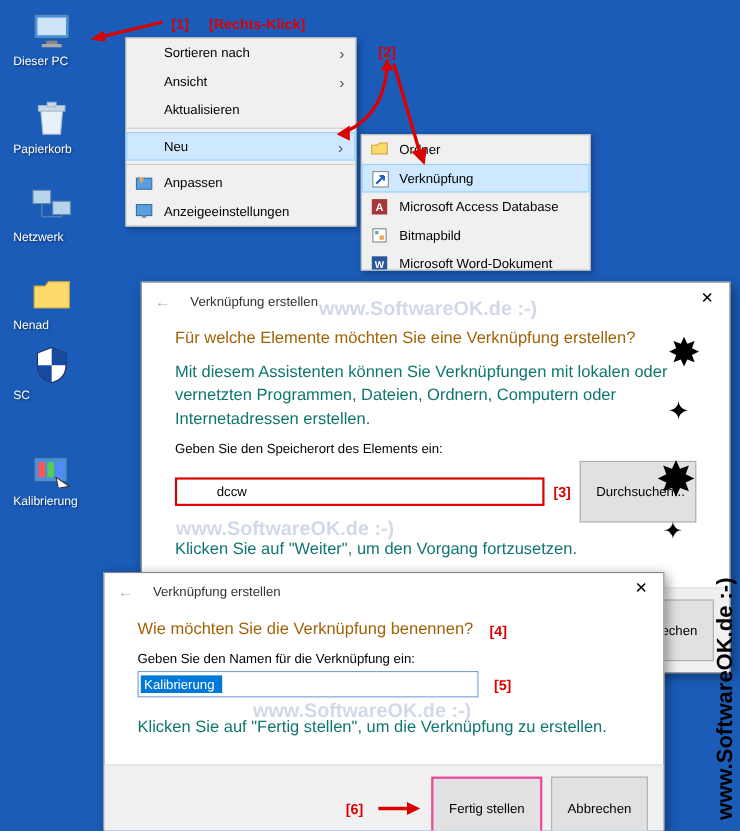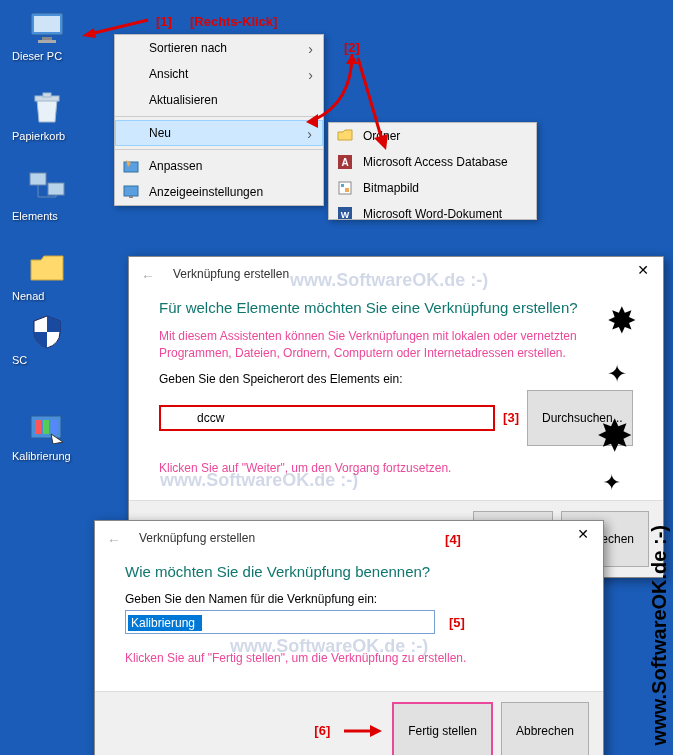--- a/index.html
+++ b/index.html
@@ -20,22 +20,22 @@
 
 
 .sub { left: 328px; top: 122px; min-width: 200px; }
 
 
 .dlg { position: absolute; background: #fff; border: 1px solid #888; box-shadow: 3px 3px 10px rgba(0,0,0,.4); }
 .dlg .close { position: absolute; right: 0; top: 0; width: 40px; height: 28px; text-align: center; line-height: 26px; font-size: 14px; cursor: pointer; }
 .dlg-head { padding: 10px 14px 4px 44px; font-size: 12px; color: #333; position: relative; }
 .dlg-head .back { position: absolute; left: 12px; top: 9px; color: #aaa; font-size: 14px; }
 .dlg-body { padding: 8px 30px 14px 30px; }
-.dlg-title { color: #0f766e; font-size: 15px; margin: 6px 0 12px; }
-.dlg-text { font-size: 12px; color: #ec4899; margin-bottom: 10px; line-height: 1.4; }
+.dlg-title { color: #a16207; font-size: 15px; margin: 6px 0 12px; }
+.dlg-text { font-size: 15px; color: #0f766e; margin-bottom: 10px; line-height: 1.4; }
 .dlg-label { font-size: 12px; margin-bottom: 4px; }
 .dlg-input { width: 310px; border: 1px solid #7a9fd6; padding: 4px 6px; font-size: 12px; }
 .dlg-input.red { border: 2px solid #d00; }
 .dlg-input.sel { background: #0078d7; color: #fff; width: 74px; }
 .dlg-row { display: flex; align-items: center; gap: 8px; }
 .btn { background: #e1e1e1; border: 1px solid #adadad; padding: 20px 14px; font-size: 12px; cursor: pointer; min-width: 80px; }
 .btn-bar { background: #f0f0f0; border-top: 1px solid #ddd; padding: 10px 14px; display: flex; justify-content: flex-end; gap: 8px; }
 
 
 .ann { position: absolute; color: #d00; font-weight: bold; font-size: 13px; z-index: 100; pointer-events: none; }
@@ -77,21 +77,21 @@
 <div class="desktop-icon" style="left:12px; top:168px">
   <div class="ic">
       <svg width="38" height="34">
         <rect x="2" y="2" width="16" height="12" fill="#b8d4ea" stroke="#6a8ab0"></rect>
         <rect x="20" y="12" width="16" height="12" fill="#b8d4ea" stroke="#6a8ab0"></rect>
         <line x1="10" y1="14" x2="10" y2="26" stroke="#6a8ab0"></line>
         <line x1="10" y1="26" x2="28" y2="26" stroke="#6a8ab0"></line>
         <line x1="28" y1="24" x2="28" y2="26" stroke="#6a8ab0"></line>
       </svg>
     </div>
-  <div class="lbl">Elements</div>
+  <div class="lbl">Netzwerk</div>
 </div>
 <div class="desktop-icon" style="left:12px; top:248px">
   <div class="ic">
       <svg width="36" height="32">
         <path d="M2 8 L12 8 L15 4 L34 4 L34 28 L2 28 Z" fill="#ffd96b" stroke="#caa53a"></path>
       </svg>
     </div>
   <div class="lbl">Nenad</div>
 </div>
 <div class="desktop-icon" style="left:12px; top:312px">
@@ -164,20 +164,29 @@
 
 <div class="ctx sub" style="position:absolute">
   <div class="ctx-item">
     <span class="ctx-ico">
         <svg width="16" height="14">
           <path d="M1 4 L6 4 L8 2 L15 2 L15 12 L1 12 Z" fill="#ffd96b" stroke="#caa53a"></path>
         </svg>
       </span>
     <span>Ordner</span>
   </div>
+  <div class="ctx-item hi">
+    <span class="ctx-ico">
+        <svg width="16" height="16">
+          <rect x="1" y="1" width="14" height="14" fill="#fff" stroke="#888"></rect>
+          <path d="M4 12 L11 5 M11 5 L7 5 M11 5 L11 9" stroke="#2060c0" stroke-width="2" fill="none"></path>
+        </svg>
+      </span>
+    <span>Verknüpfung</span>
+  </div>
   <div class="ctx-item">
     <span class="ctx-ico">
         <svg width="16" height="16">
           <rect x="1" y="1" width="14" height="14" fill="#a4373a"></rect>
           <text x="8" y="12" font-size="10" fill="#fff" text-anchor="middle" font-weight="bold">A</text>
         </svg>
       </span>
     <span>Microsoft Access Database</span>
   </div>
   <div class="ctx-item">

